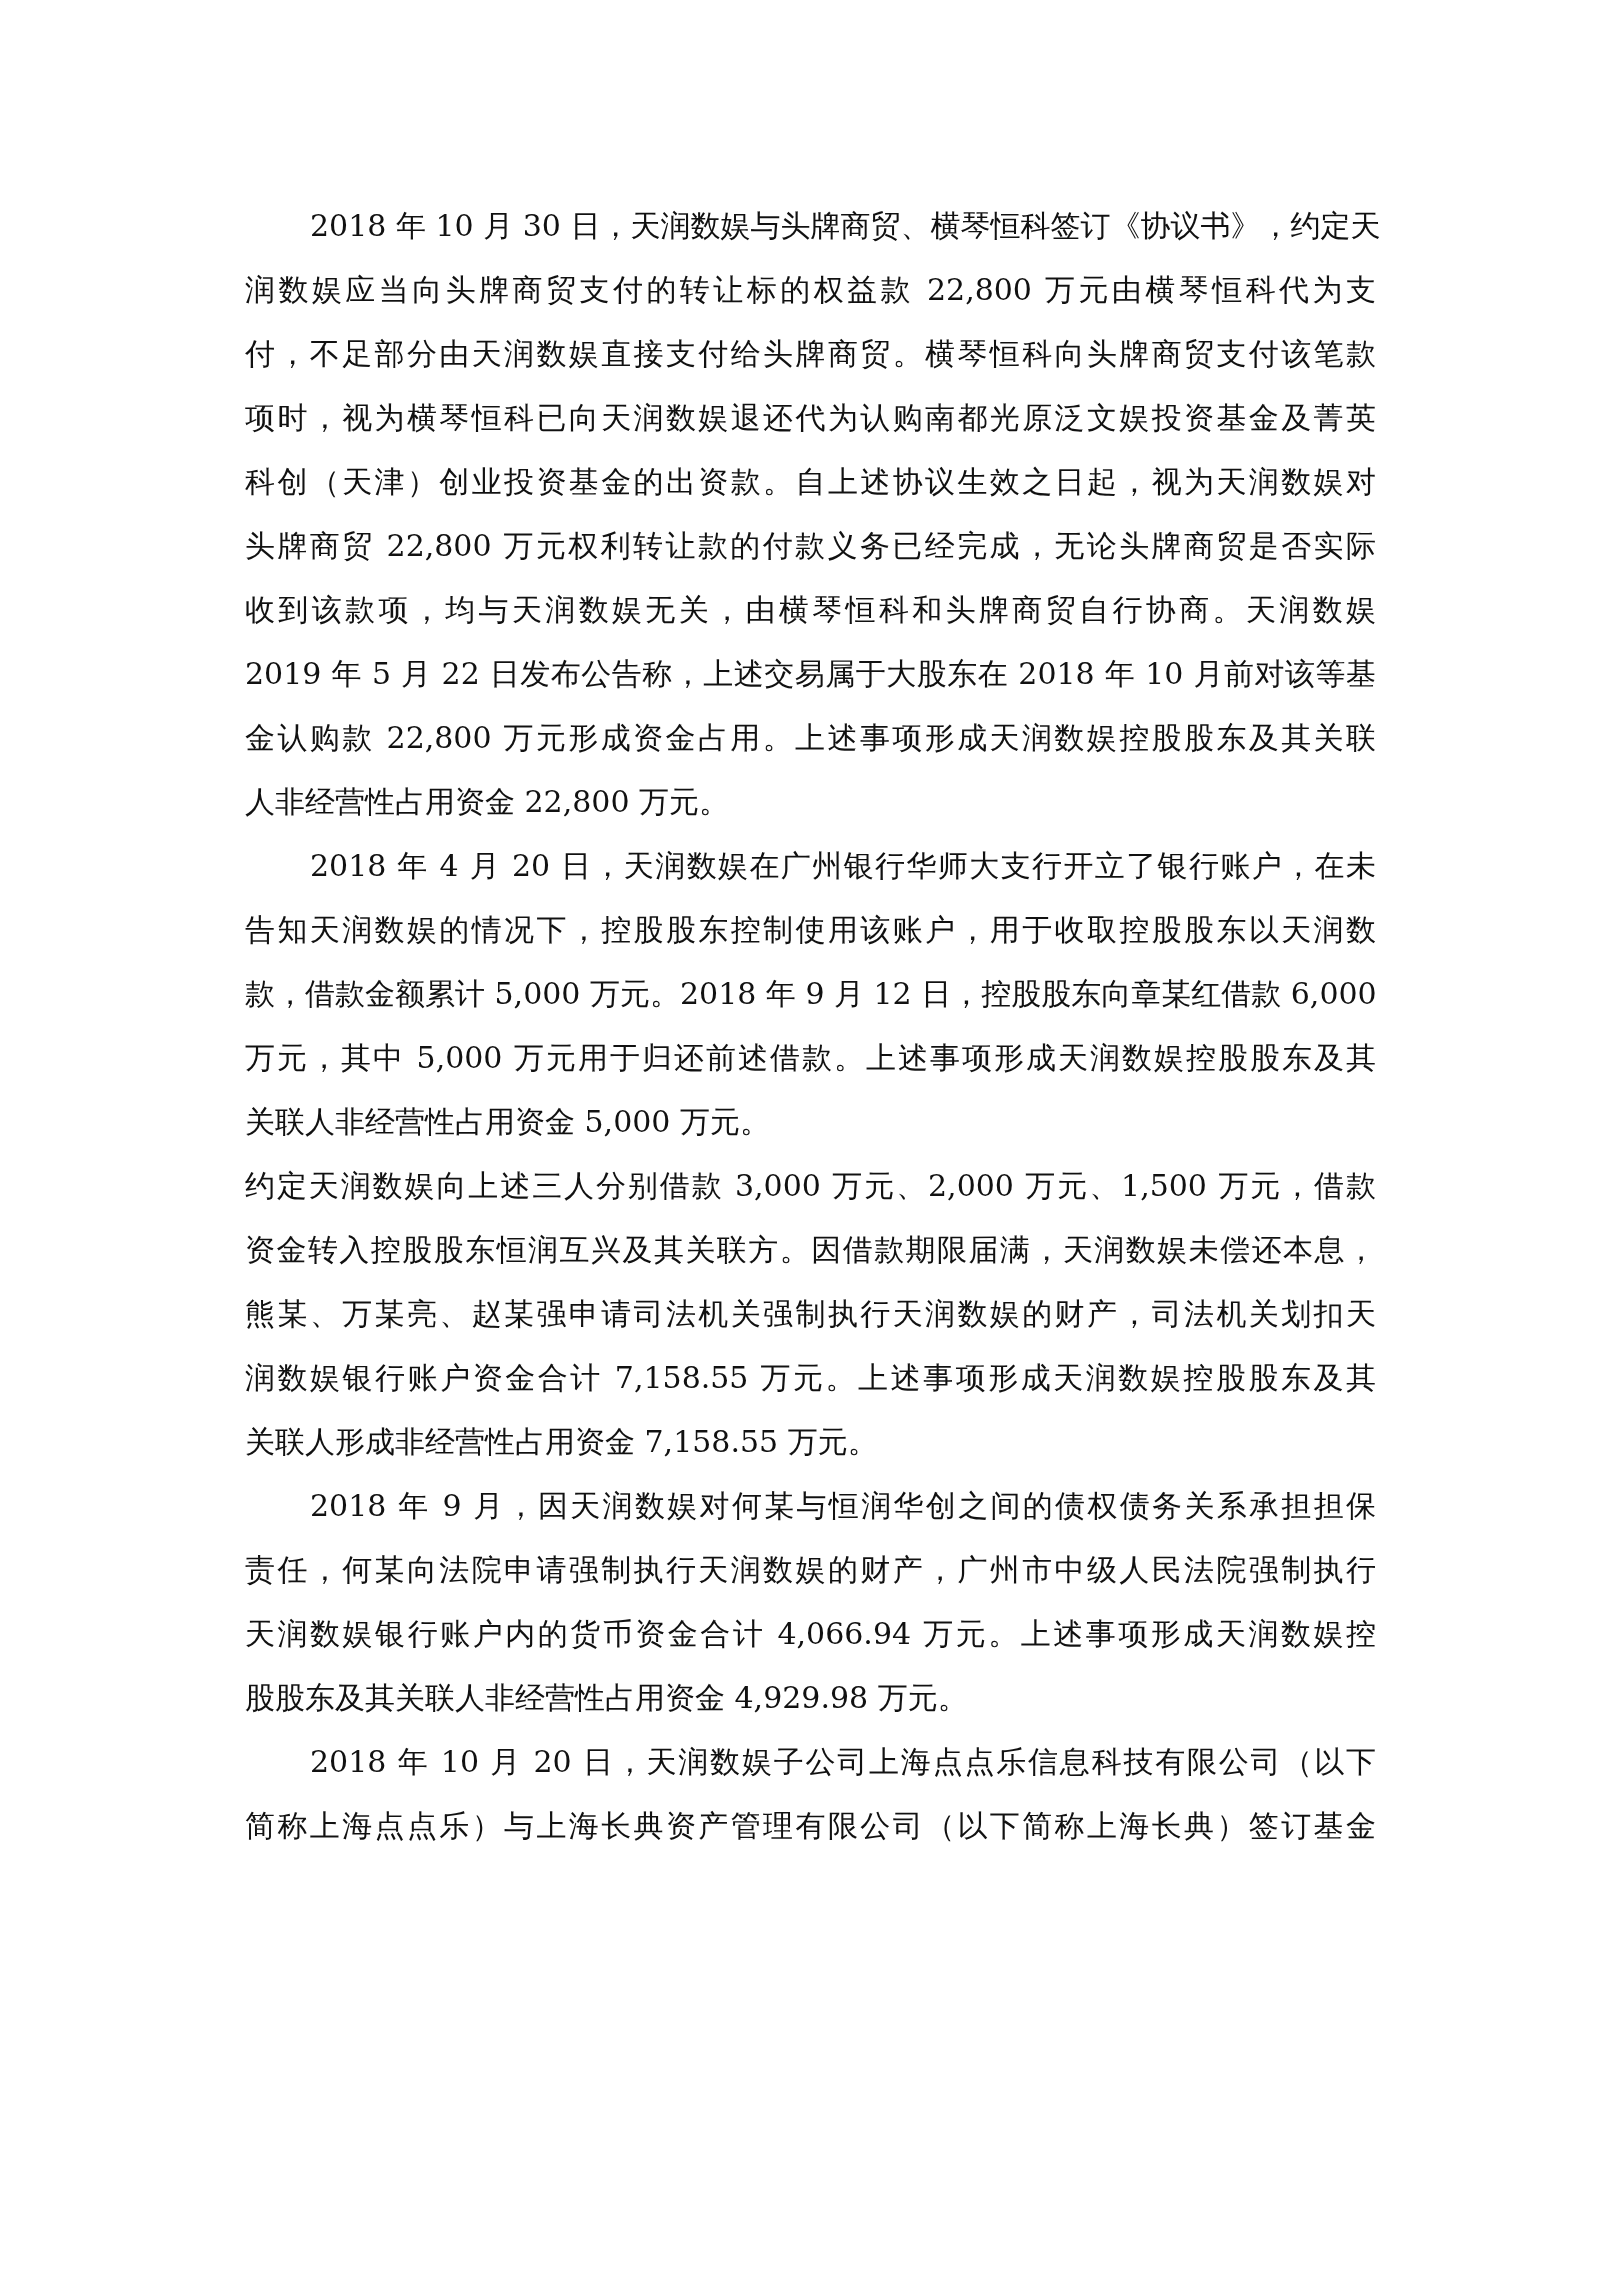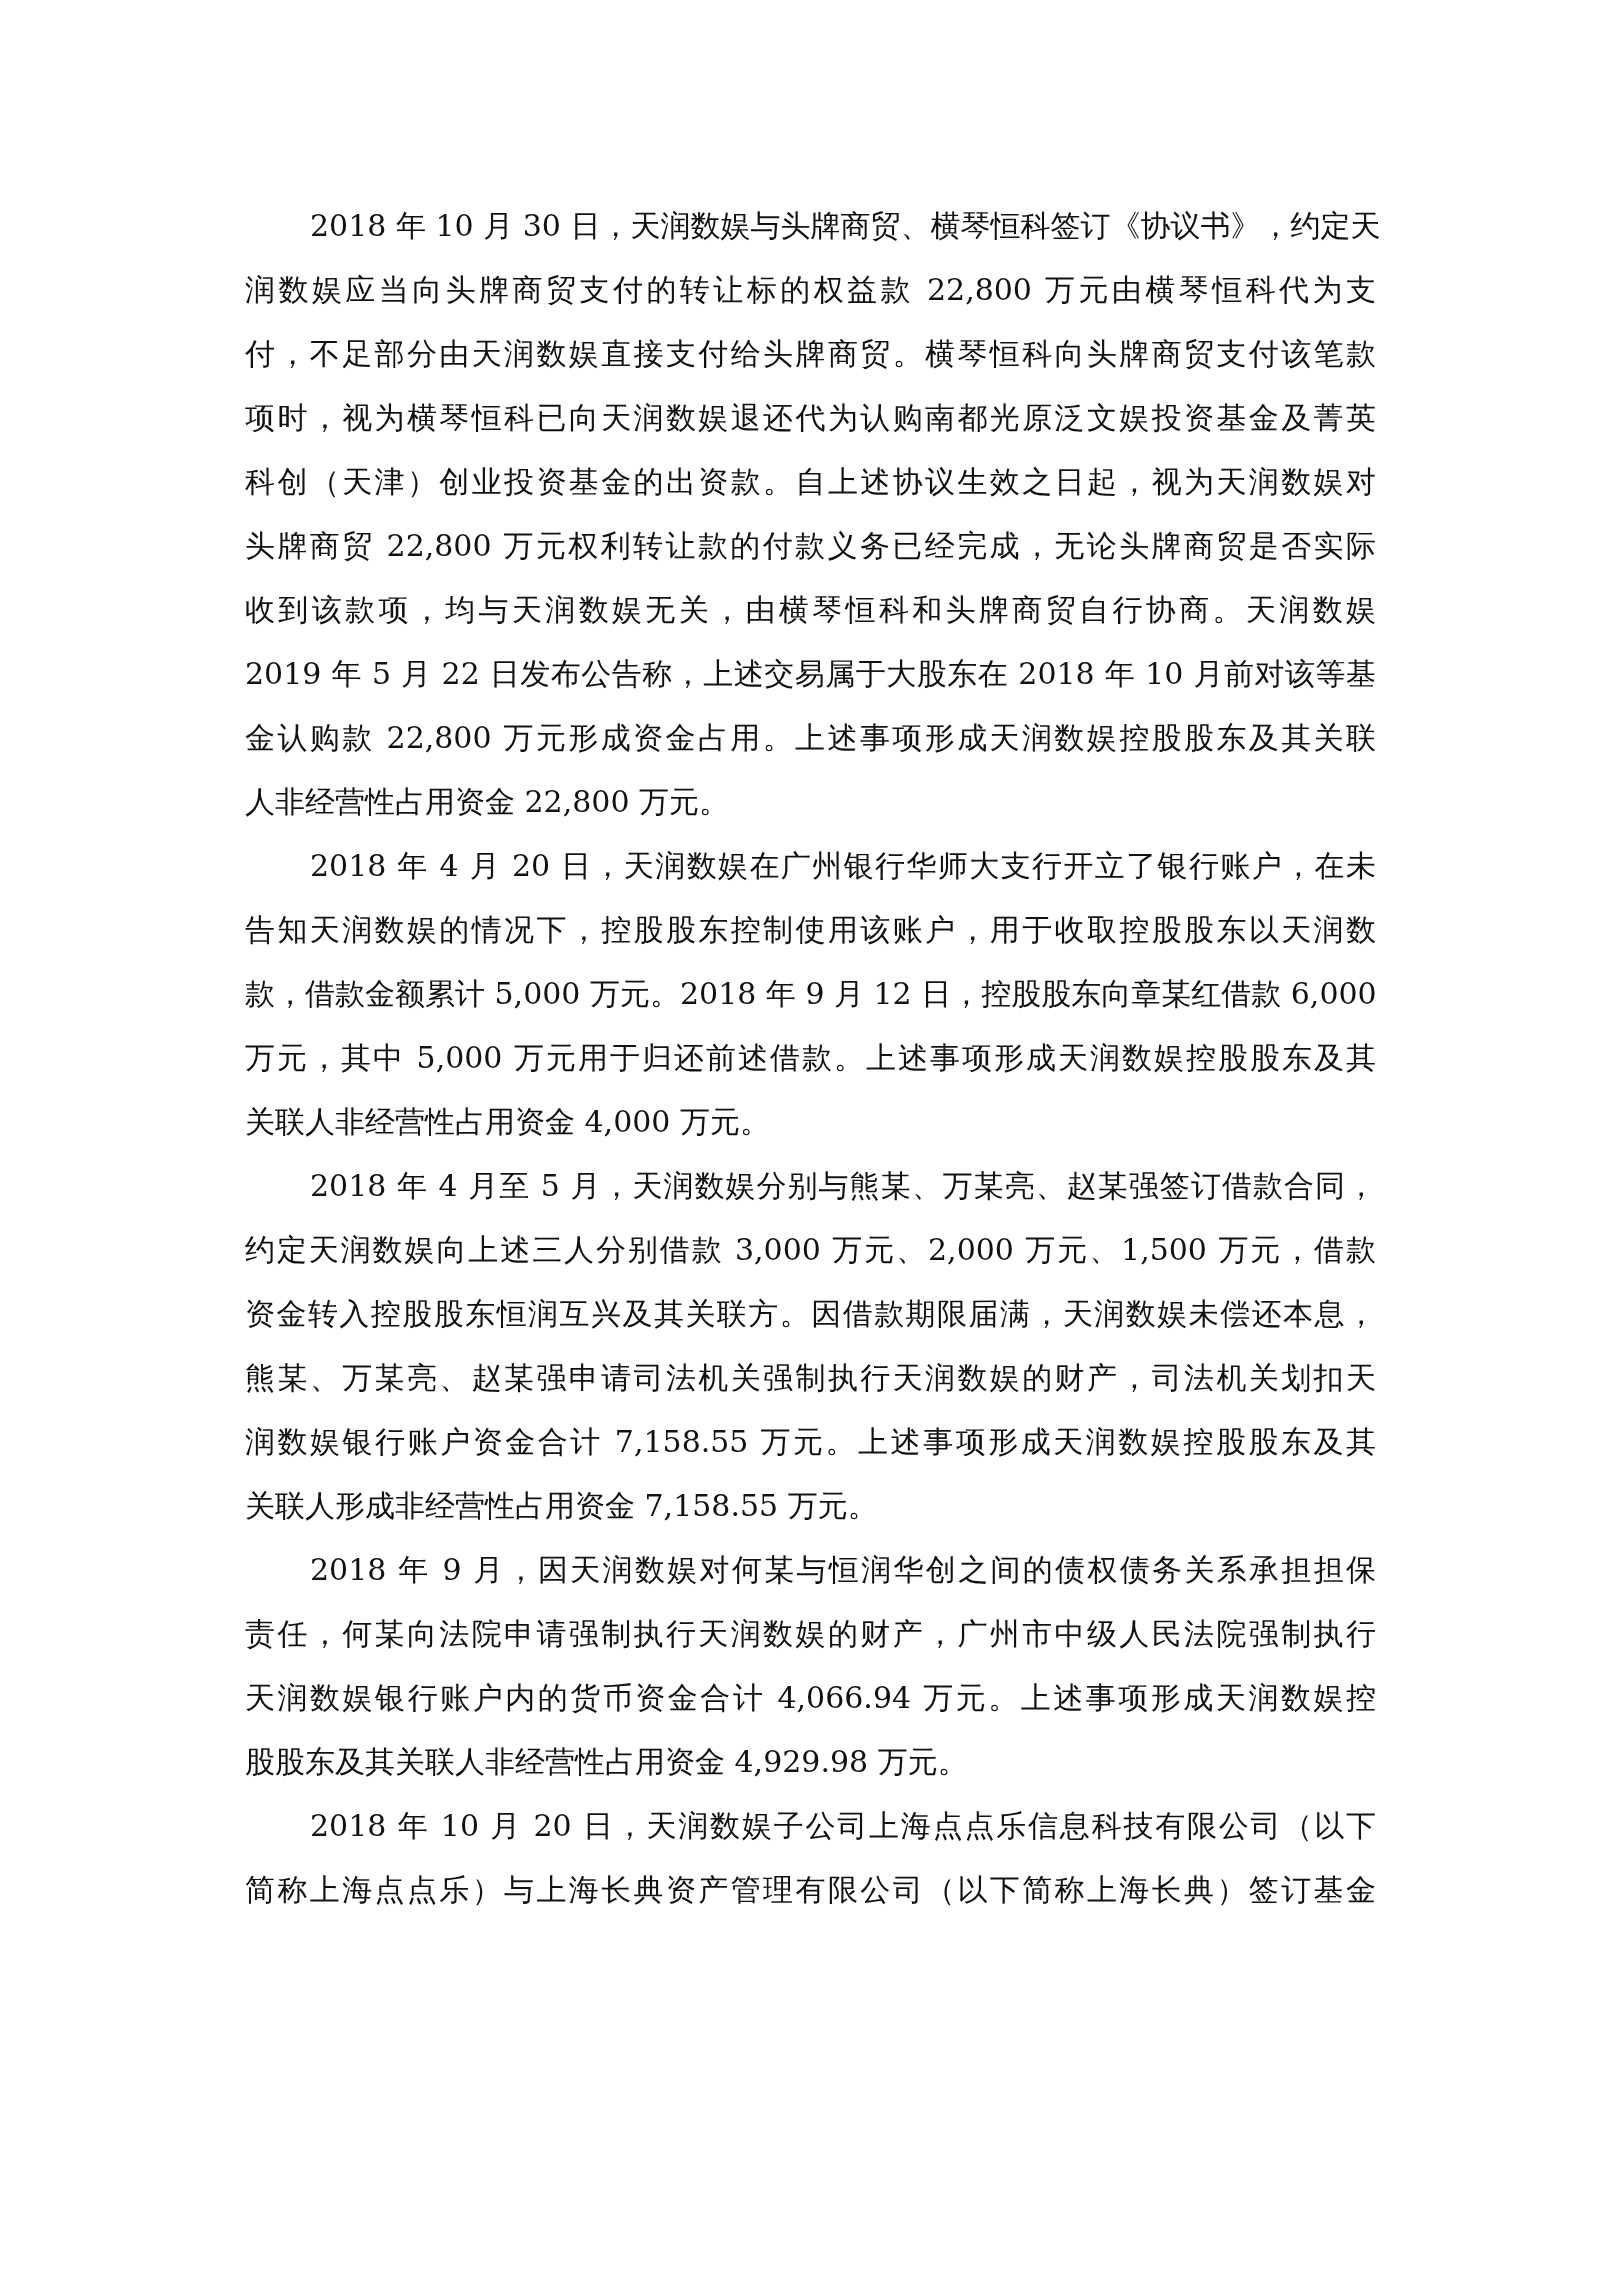--- a/index.html
+++ b/index.html
@@ -58,25 +58,24 @@
     <span class="line">2019 年 5 月 22 日发布公告称，上述交易属于大股东在 2018 年 10 月前对该等基</span>
     <span class="line">金认购款 22,800 万元形成资金占用。上述事项形成天润数娱控股股东及其关联</span>
     <span class="line last">人非经营性占用资金 22,800 万元。</span>
   </div>
 
   <div class="para">
     <span class="line first">2018 年 4 月 20 日，天润数娱在广州银行华师大支行开立了银行账户，在未</span>
     <span class="line">告知天润数娱的情况下，控股股东控制使用该账户，用于收取控股股东以天润数</span>
     <span class="line">款，借款金额累计 5,000 万元。2018 年 9 月 12 日，控股股东向章某红借款 6,000</span>
     <span class="line">万元，其中 5,000 万元用于归还前述借款。上述事项形成天润数娱控股股东及其</span>
-    <span class="line last">关联人非经营性占用资金 4,000 万元。</span>
+    <span class="line last">关联人非经营性占用资金 5,000 万元。</span>
   </div>
 
   <div class="para">
-    <span class="line first">2018 年 4 月至 5 月，天润数娱分别与熊某、万某亮、赵某强签订借款合同，</span>
     <span class="line">约定天润数娱向上述三人分别借款 3,000 万元、2,000 万元、1,500 万元，借款</span>
     <span class="line">资金转入控股股东恒润互兴及其关联方。因借款期限届满，天润数娱未偿还本息，</span>
     <span class="line">熊某、万某亮、赵某强申请司法机关强制执行天润数娱的财产，司法机关划扣天</span>
     <span class="line">润数娱银行账户资金合计 7,158.55 万元。上述事项形成天润数娱控股股东及其</span>
     <span class="line last">关联人形成非经营性占用资金 7,158.55 万元。</span>
   </div>
 
   <div class="para">
     <span class="line first">2018 年 9 月，因天润数娱对何某与恒润华创之间的债权债务关系承担担保</span>
     <span class="line">责任，何某向法院申请强制执行天润数娱的财产，广州市中级人民法院强制执行</span>

